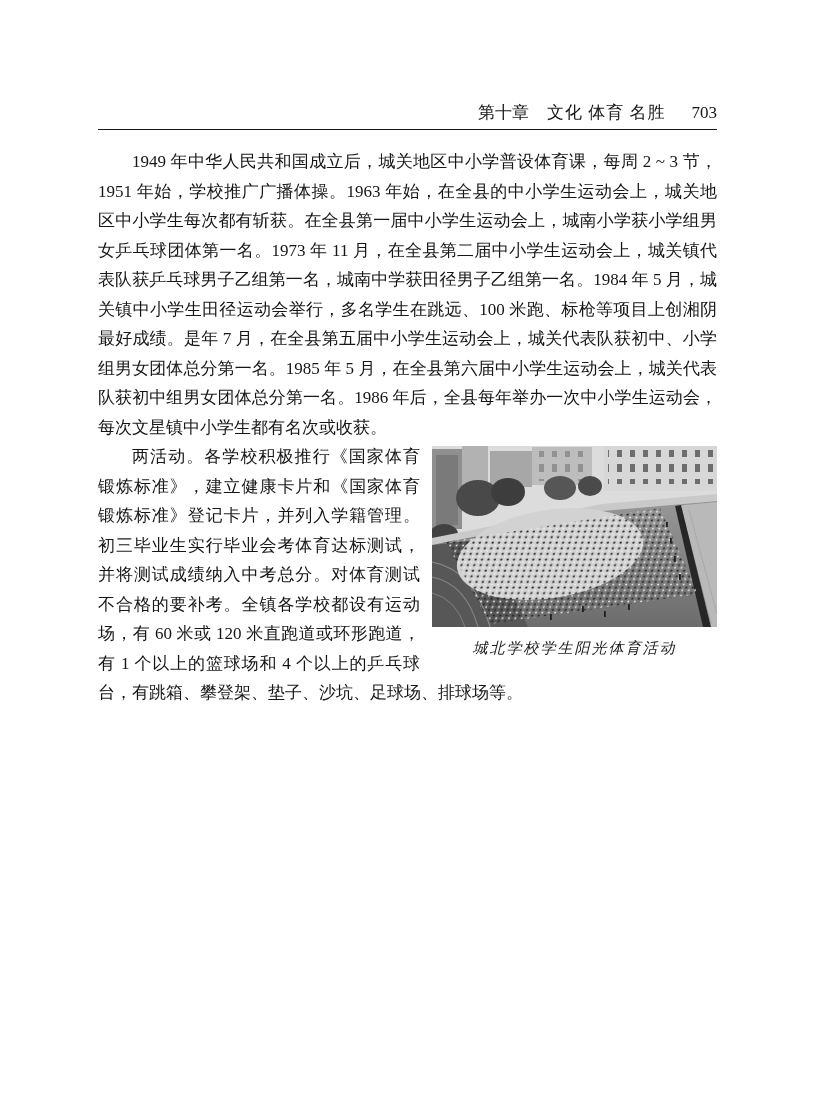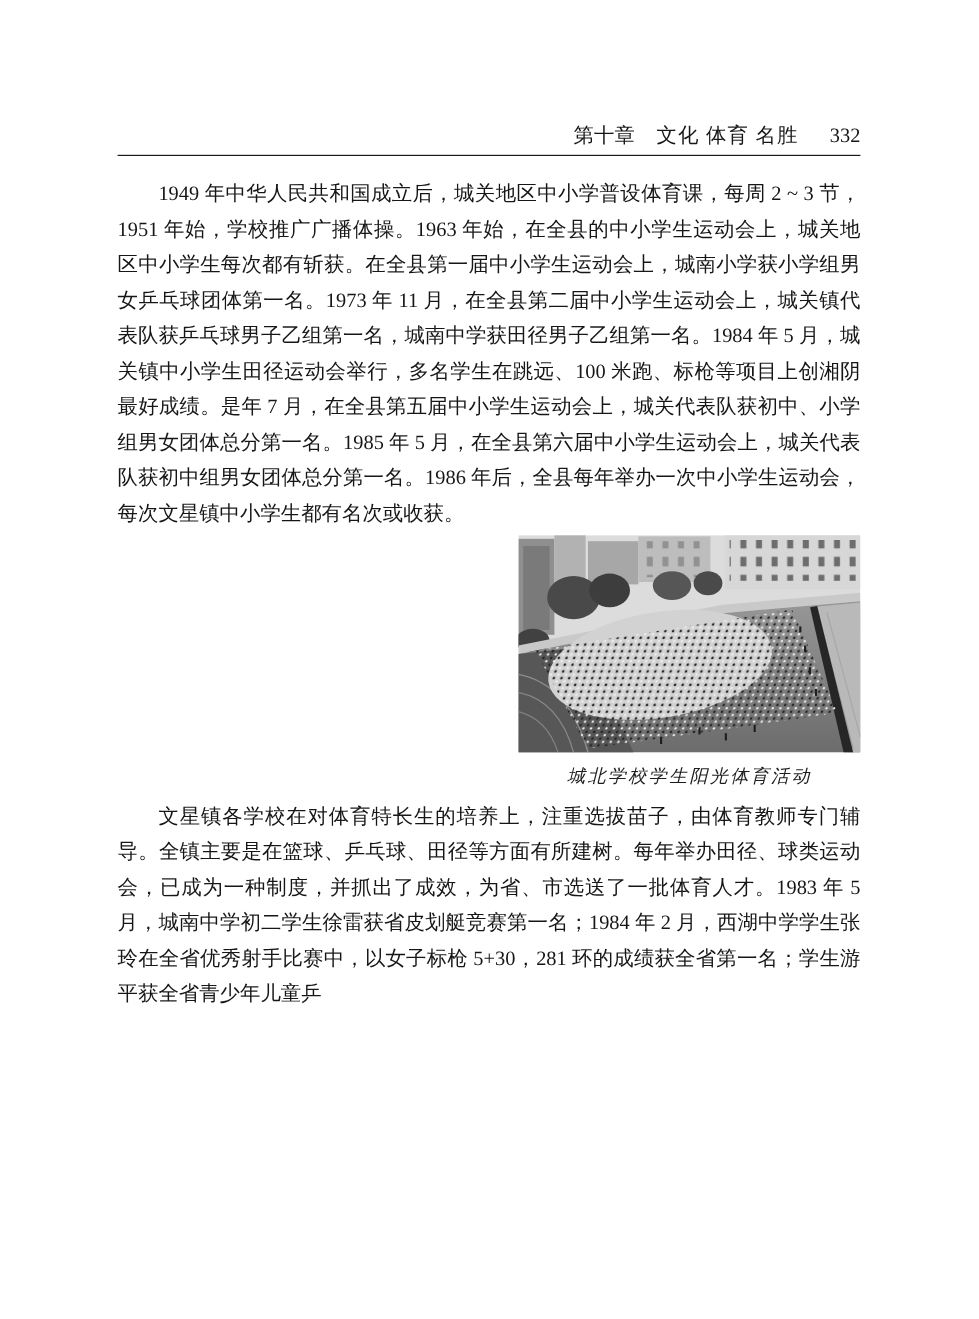--- a/index.html
+++ b/index.html
@@ -59,21 +59,21 @@
     color: #1d1d1d;
   }
 </style>
 </head>
 <body>
 
 <div class="page">
   <div class="content">
 
     <div class="running-head">
-      <span class="chapter">第十章</span><span class="title">文化 体育 名胜</span><span class="pagenum">332</span>
+      <span class="chapter">第十章</span><span class="title">文化 体育 名胜</span><span class="pagenum">703</span>
     </div>
 
     <div class="page-body">
 
 
       <p class="para">1949 年中华人民共和国成立后，城关地区中小学普设体育课，每周 2 ~ 3 节，1951 年始，学校推广广播体操。1963 年始，在全县的中小学生运动会上，城关地区中小学生每次都有斩获。在全县第一届中小学生运动会上，城南小学获小学组男女乒乓球团体第一名。1973 年 11 月，在全县第二届中小学生运动会上，城关镇代表队获乒乓球男子乙组第一名，城南中学获田径男子乙组第一名。1984 年 5 月，城关镇中小学生田径运动会举行，多名学生在跳远、100 米跑、标枪等项目上创湘阴最好成绩。是年 7 月，在全县第五届中小学生运动会上，城关代表队获初中、小学组男女团体总分第一名。1985 年 5 月，在全县第六届中小学生运动会上，城关代表队获初中组男女团体总分第一名。1986 年后，全县每年举办一次中小学生运动会，每次文星镇中小学生都有名次或收获。</p>
 
       <div class="para">
         <figure class="photo-figure">
           <div class="photo-frame">
@@ -134,20 +134,19 @@
                 <rect x="242" y="110" width="1.8" height="6"></rect>
                 <rect x="247" y="128" width="1.8" height="6"></rect>
                 <rect x="150" y="160" width="1.8" height="6"></rect>
                 <rect x="172" y="165" width="1.8" height="6"></rect>
                 <rect x="196" y="158" width="1.8" height="6"></rect>
                 <rect x="118" y="168" width="1.8" height="6"></rect>
               </g>
             </svg>
           </div>
           <figcaption class="photo-caption">城北学校学生阳光体育活动</figcaption>
-        </figure>
+        </figure><span>两活动。各学校积极推行《国家体育锻炼标准》，建立健康卡片和《国家体育锻炼标准》登记卡片，并列入学籍管理。初三毕业生实行毕业会考体育达标测试，并将测试成绩纳入中考总分。对体育测试不合格的要补考。全镇各学校都设有运动场，有 60 米或 120 米直跑道或环形跑道，有 1 个以上的篮球场和 4 个以上的乒乓球台，有跳箱、攀登架、垫子、沙坑、足球场、排球场等。</span>
       </div>
 
-      <p class="para clear">文星镇各学校在对体育特长生的培养上，注重选拔苗子，由体育教师专门辅导。全镇主要是在篮球、乒乓球、田径等方面有所建树。每年举办田径、球类运动会，已成为一种制度，并抓出了成效，为省、市选送了一批体育人才。1983 年 5 月，城南中学初二学生徐雷获省皮划艇竞赛第一名；1984 年 2 月，西湖中学学生张玲在全省优秀射手比赛中，以女子标枪 5+30，281 环的成绩获全省第一名；学生游平获全省青少年儿童乒</p>
 
     </div>
   </div>
 </div>
 
 </body></html>

